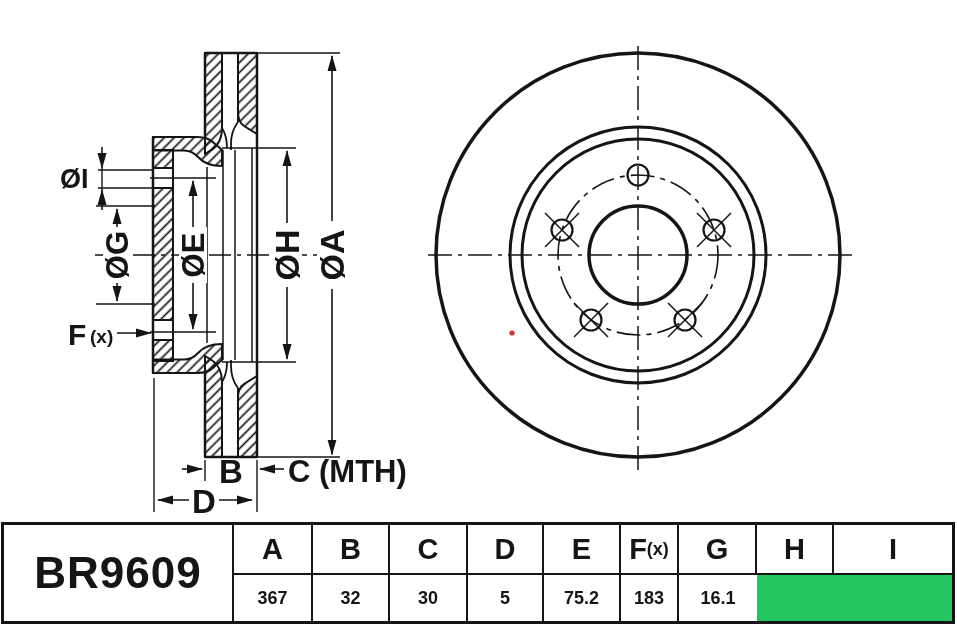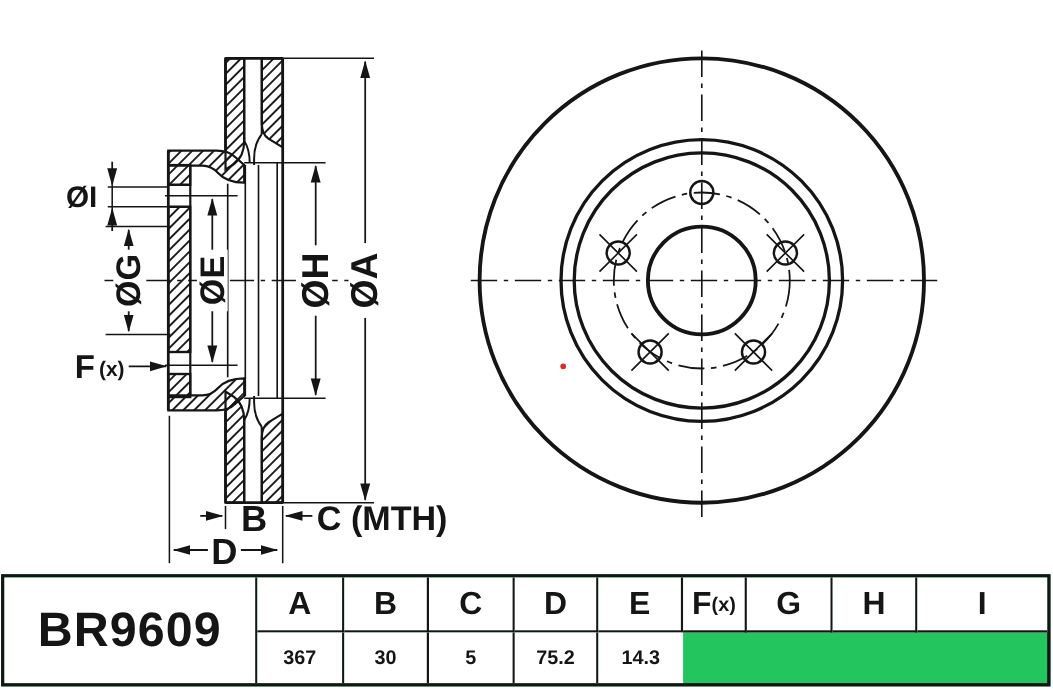--- a/index.html
+++ b/index.html
@@ -195,19 +195,21 @@
   <div class="cell head">
         <span>H</span>
         <span class="sfx"></span>
       </div>
   <div class="cell head lastcol">
         <span>I</span>
         <span class="sfx"></span>
       </div>
 
   <div class="cell val">367</div>
+  <div class="cell val">32</div>
   <div class="cell val">30</div>
   <div class="cell val">5</div>
   <div class="cell val">75.2</div>
-  <div class="cell val lastcol">14.3</div>
+  <div class="cell val">183</div>
+  <div class="cell val lastcol">16.1</div>
 </div>
 
 </div>
 
 </body></html>

